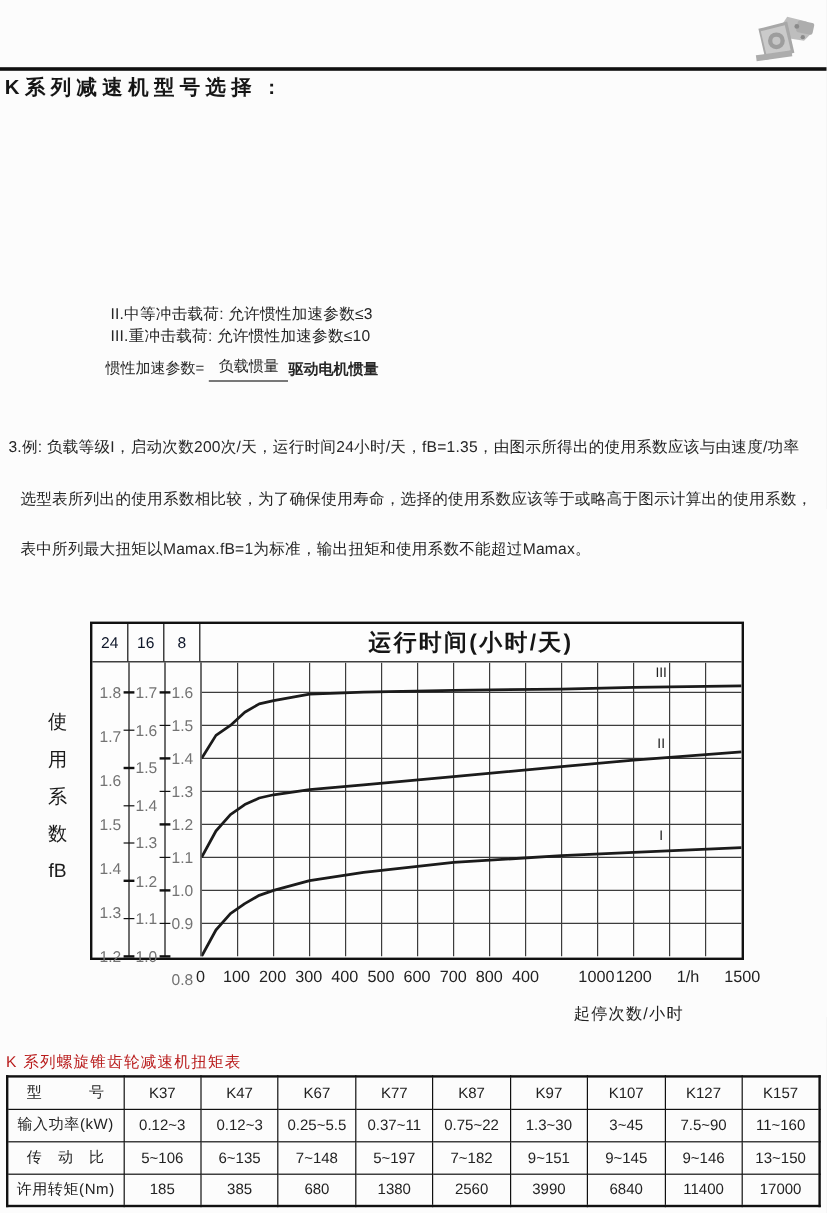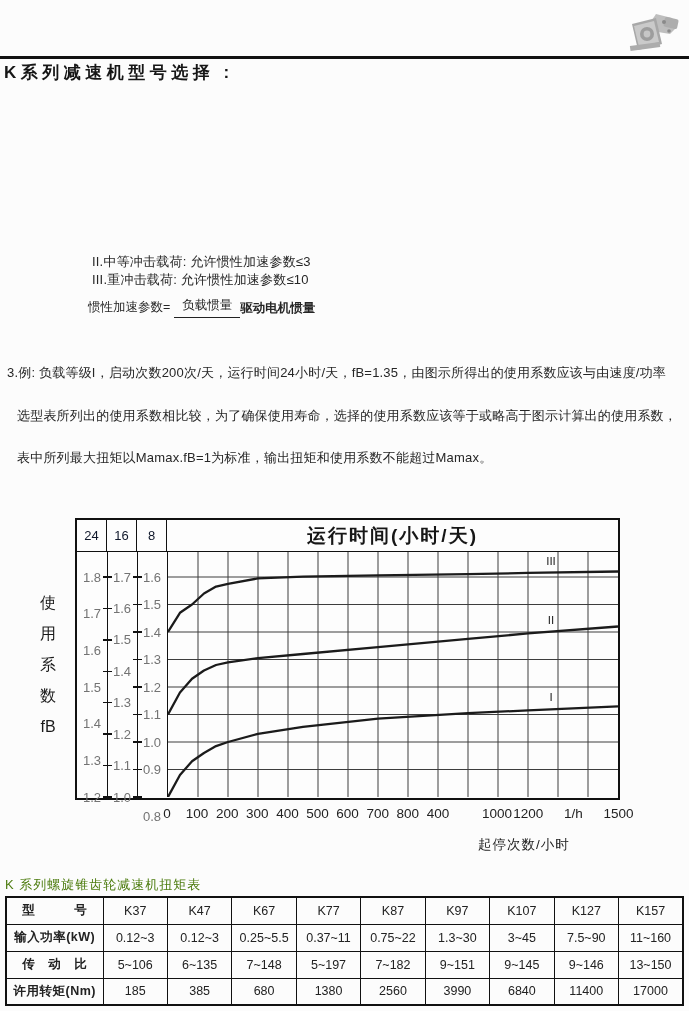--- a/index.html
+++ b/index.html
@@ -38,26 +38,26 @@
   .scale-tick { position:absolute; width:9px; height:1.5px; background:#111; }
   .plot { position:absolute; left:90px; right:0; top:0; bottom:0; border-left:1.5px solid #111; }
   .plot svg { position:absolute; left:0; top:0; width:100%; height:100%; }
   .curve-label { position:absolute; width:30px; text-align:center; font-size:11.5px; color:#222; }
   .x-ticks { position:absolute; left:167px; top:806px; width:450px; height:16px; font-size:13.5px; color:#222; }
   .x-ticks span { position:absolute; transform:translateX(-50%); white-space:nowrap; }
   .x-axis-caption { position:absolute; left:450px; top:836px; width:148px; text-align:center;
     font-size:13.5px; letter-spacing:1px; color:#222; }
 
   
-  .table-title { position:absolute; left:5px; top:876px; font-size:13px; letter-spacing:1px; color:#4d7c0f; }
+  .table-title { position:absolute; left:5px; top:876px; font-size:13px; letter-spacing:1px; color:#b91c1c; }
   table.spec { position:absolute; left:5px; top:896px; width:679px; border-collapse:collapse;
     table-layout:fixed; border:2px solid #111; font-size:12.5px; color:#222; }
   table.spec td { border:1px solid #111; height:27px; text-align:center; vertical-align:middle;
     white-space:nowrap; overflow:hidden; }
-  table.spec td.row-label { letter-spacing:0.5px;font-weight:bold; }
+  table.spec td.row-label { letter-spacing:0.5px; }
 
   .gear-photo { position:absolute; left:620px; top:10px; width:62px; height:47px; }
 </style>
 </head>
 <body>
 
 <div class="page">
 
   <svg class="gear-photo" viewBox="0 0 62 47">
     <g opacity="0.85">

